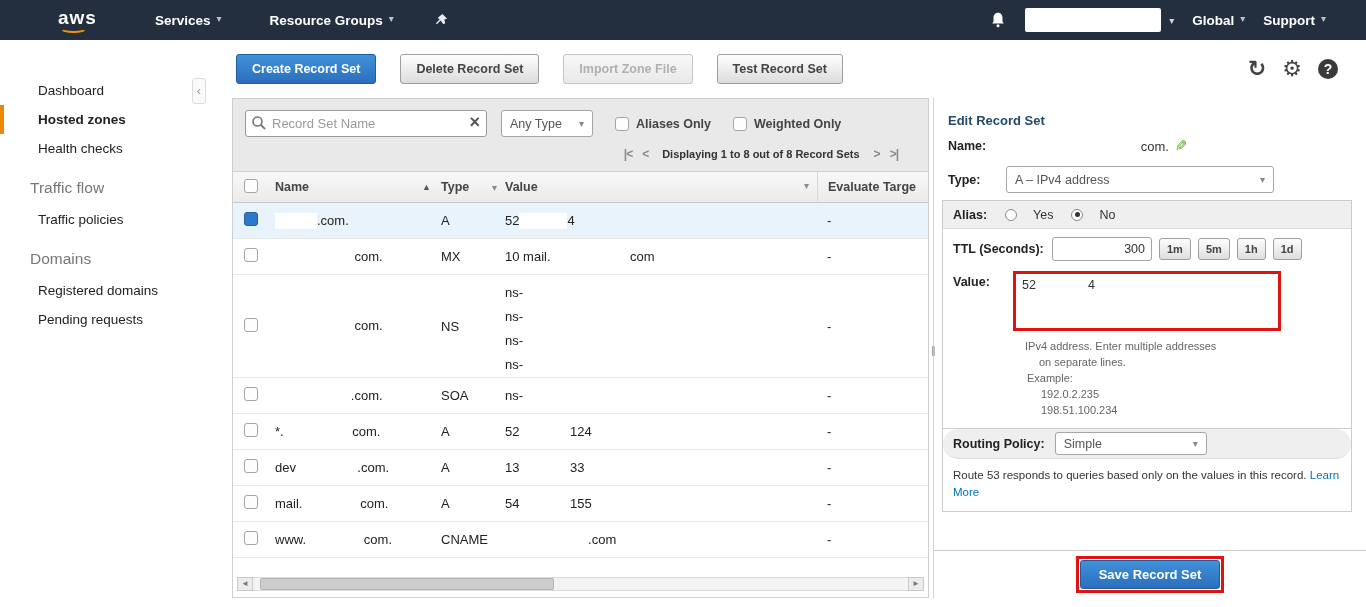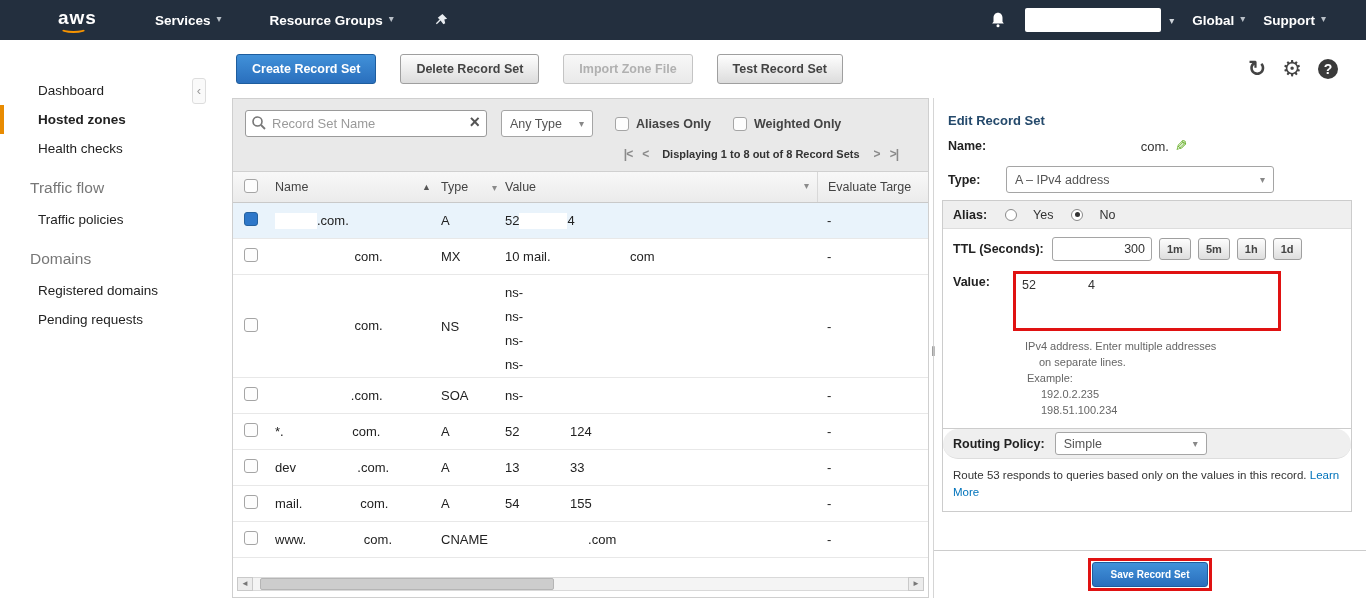--- a/index.html
+++ b/index.html
@@ -76,21 +76,21 @@
   .cb.checked { background: #2e77c9; border-color: #25619f; }
   .chk-label { font-size: 12.5px; font-weight: bold; color: #444; }
   .filter-row2 { display: flex; align-items: center; justify-content: flex-end; gap: 10px;
     padding: 10px 18px 2px 0; }
   .pg-arrow { color: #8a8a8a; font-weight: bold; font-size: 12px; cursor: pointer;
     letter-spacing: -1px; }
   .pg-text { font-size: 11px; font-weight: bold; color: #333; margin: 0 4px; }
 
   .thead { display: flex; align-items: center; height: 31px;
     background: linear-gradient(#f8f8f8, #ebebeb); border-bottom: 1px solid #c9c9c9;
-    font-size: 12.5px; font-weight: normal; color: #444; }
+    font-size: 12.5px; font-weight: bold; color: #444; }
   .trow { display: flex; align-items: center; min-height: 36px;
     border-bottom: 1px solid #e8e8e8; font-size: 13px; color: #222; cursor: pointer; }
   .trow.selected { background: #e9f3fb; }
   .trow.tall { min-height: 96px; }
   .col-cb { flex: 0 0 36px; padding-left: 11px; }
   .col-name { flex: 0 0 172px; padding-left: 6px; display: flex; align-items: center;
     justify-content: space-between; white-space: pre; overflow: hidden; }
   .col-type { flex: 0 0 64px; display: flex; align-items: center; justify-content: space-between; }
   .col-value { flex: 0 0 312px; display: flex; align-items: flex-start;
     justify-content: space-between; white-space: pre; overflow: hidden; }
@@ -160,21 +160,21 @@
   .vh-ip { padding-left: 16px; }
   .box-routing { top: 330px; }
   .routing-bar { gap: 10px; height: 30px; border-radius: 15px; }
   .routing-select { width: 152px; height: 23px; }
   .routing-help { padding: 8px 10px 10px 10px; font-size: 11.5px; color: #333;
     line-height: 17px; }
   .link { color: #0073bb; cursor: pointer; }
   .ep-footer { position: absolute; left: 0; right: 0; bottom: 0; height: 48px;
     border-top: 1px solid #ccc; display: flex; align-items: center; justify-content: center; }
   .red-wrap { border: 3px solid #e01212; padding: 1px; }
-  .save-btn { padding: 6px 18px; font-size: 10px; }
+  .save-btn { padding: 6px 18px; font-size: 13px; }
 </style>
 </head>
 <body>
 
 <div class="topnav">
   <div class="logo">
     <span>aws</span>
     <span class="smile"></span>
   </div>
   <div class="nav-item nav-services">

